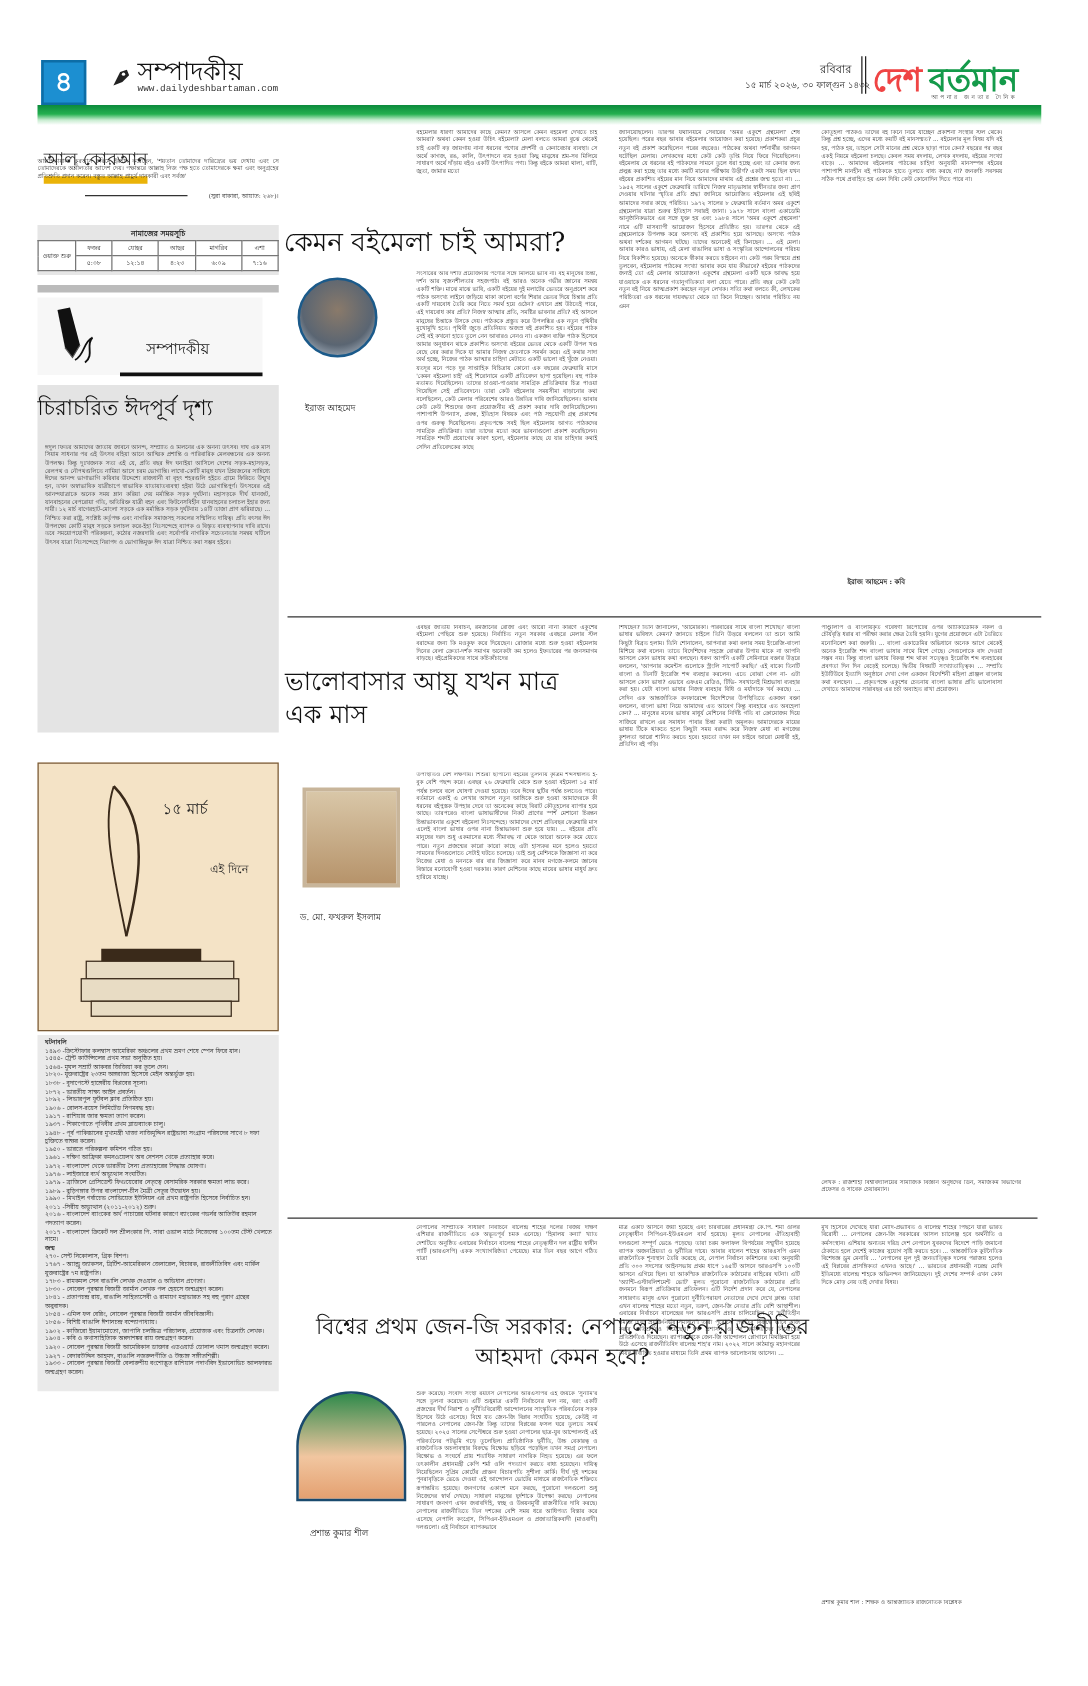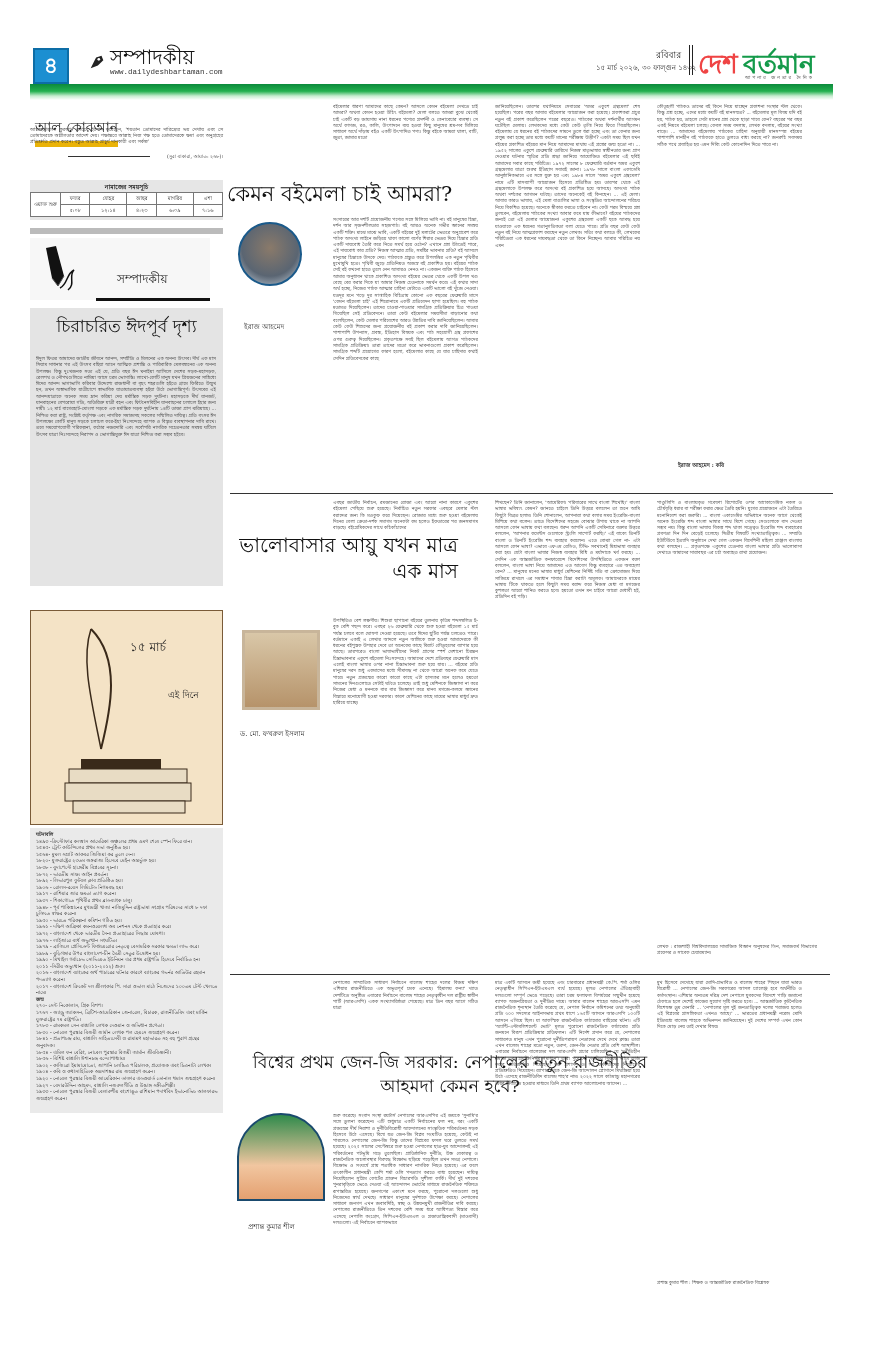--- a/index.html
+++ b/index.html
@@ -26,34 +26,34 @@
 .quran-line{left:68px;top:156px;width:82px;border-top:1px solid #333}
 .namaz{left:30px;top:180px;width:193px;height:40px;background:#e6e6e6}
 .namaz-title{left:30px;top:182px;width:193px;text-align:center;font-size:6px;font-weight:bold;color:#222}
 .namaz table{position:absolute;left:0;top:12px;width:193px;border-collapse:collapse;background:#fff;font-size:5px}
 .namaz td{border:1px solid #777;text-align:center;height:12px;color:#222}
 .namaz-strip{left:30px;top:228px;width:193px;height:6px;background:#bbb}
 .ed-banner{left:30px;top:238px;width:180px;height:62px;background:#f7f7f7}
 .ed-label{left:117px;top:270px;font-size:12px;color:#222}
 .ed-line{left:96px;top:298px;width:114px;border-top:3px solid #111}
 .ed-box{left:30px;top:308px;width:193px;height:278px;background:#e4e4e4}
-.ed-head{left:30px;top:313px;width:193px;text-align:center;font-size:17px;color:#111}
+.ed-head{left:30px;top:313px;width:193px;font-size:17px;color:#111}
 .ed-text{left:36px;top:356px;width:180px;height:227px}
 .day-box{left:30px;top:610px;width:193px;height:215px;background:#f4e3c6;border:1px solid #7a5b38}
 .day-date{left:130px;top:638px;font-size:12px;color:#222}
 .day-sub{left:168px;top:688px;font-size:9px;color:#222}
 .hist{left:30px;top:828px;width:193px;height:285px;background:#eaeaea}
 .hist-list{left:36px;top:832px;width:183px;height:280px}
 .hist-list .h{font-size:4.8px;line-height:6.6px;color:#222;font-family:"DejaVu Sans",sans-serif}
 .hist-label{font-weight:bold}
 .h1-boimela{left:227px;top:178px;font-size:21px;color:#111}
 .portrait1{left:238px;top:222px;width:64px;height:64px;border-radius:50%;background:radial-gradient(circle at 50% 40%,#8a7a6a 0%,#5a6572 60%,#c9d6e3 100%);border:2px solid #1b5a8a}
 .author1{left:244px;top:321px;font-size:7px;color:#222}
 .divider{height:1px;background:#333}
-.h2-love{left:228px;top:532px;width:230px;font-size:20px;line-height:26px;color:#111;text-align:right}
+.h2-love{left:228px;top:532px;width:230px;font-size:20px;line-height:26px;color:#111;text-align:left}
 .portrait2{left:242px;top:630px;width:78px;height:80px;background:linear-gradient(#d9c7a8,#b6936a);border:3px solid #c8b59a}
 .author2{left:240px;top:728px;font-size:7px;color:#222}
 .h3-nepal{left:250px;top:1050px;width:400px;font-size:17.5px;line-height:24px;color:#111;text-align:center}
 .portrait3{left:237px;top:1113px;width:88px;height:88px;border-radius:50% 50% 0 0;background:linear-gradient(#2f8a4b,#f1c6a0 60%,#e4a070);border:2px solid #1a4a6e}
 .author3{left:248px;top:1221px;font-size:7px;color:#222}
 .byline{font-size:5.5px;font-weight:bold;color:#222}
 </style>
 </head>
 <body>
 

